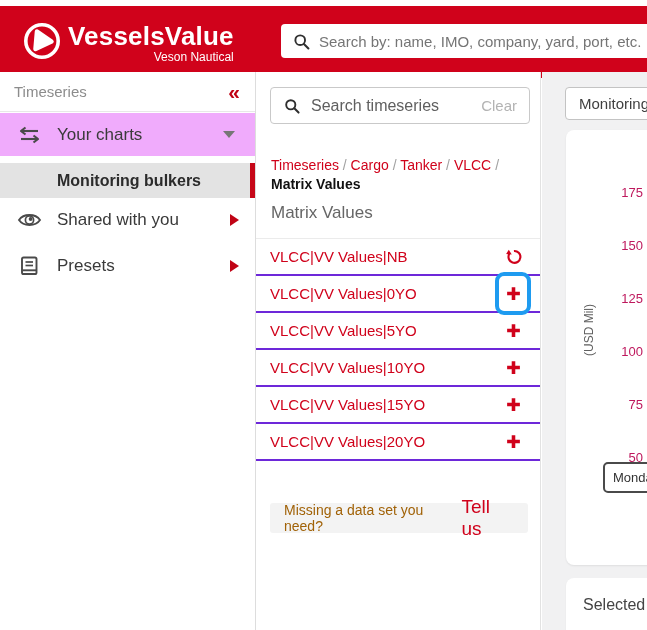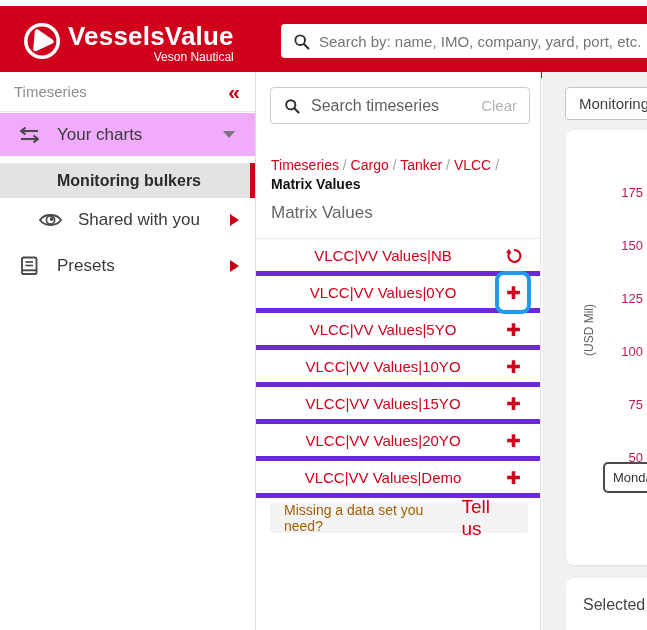--- a/index.html
+++ b/index.html
@@ -27,42 +27,42 @@
   .sidebar-title { color:#8c8c8c; font-size:15px; }
   .collapse-glyph { color:#c00315; font-size:21px; font-weight:bold; line-height:20px; cursor:pointer; }
   .side-item { position:absolute; left:0; right:0; display:flex; align-items:center; cursor:pointer; }
   .side-icon { width:26px; margin-left:16px; display:flex; align-items:center; justify-content:center; }
   .side-label { margin-left:15px; font-size:17px; color:#3a3a3a; flex:1; }
   .item-yourcharts { top:41px; height:43px; background:#f0abfc; }
   .caret-down { width:0; height:0; border-left:6px solid transparent; border-right:6px solid transparent;
       border-top:7px solid #767676; margin-right:20px; }
   .item-monitoring { top:91px; height:35px; background:#e3e3e3; border-right:5px solid #c60718; }
   .item-monitoring .side-label { margin-left:57px; font-size:16px; font-weight:bold; color:#2b2b2b; }
-  .item-shared { top:126px; height:44px;padding-left:21px; }
+  .item-shared { top:126px; height:44px; }
   .item-presets { top:170px; height:48px; }
   .tri-right { width:0; height:0; border-top:6px solid transparent; border-bottom:6px solid transparent;
       border-left:9px solid #c00315; margin-right:16px; }
 
   
   .middle { position:absolute; left:256px; top:72px; width:285px; height:558px; background:#fff;
       border-right:1px solid #e2e2e2; }
   .ts-search { position:absolute; left:14px; top:15px; width:260px; height:37px; border:1px solid #c9c9c9;
       border-radius:4px; background:#fff; display:flex; align-items:center; padding:0 12px; }
   .ts-search input { border:none; outline:none; flex:1; font-size:16px; color:#444; margin-left:10px;
       font-family:"Liberation Sans",sans-serif; min-width:0; }
   .ts-search input::placeholder { color:#5f5f5f; opacity:1; }
   .clear-btn { color:#b3b3b3; font-size:15px; cursor:pointer; }
   .breadcrumb { position:absolute; left:15px; top:84px; font-size:14px; line-height:19px; width:255px; }
   .crumb-link { color:#d0021b; cursor:pointer; }
   .crumb-sep { color:#a2a2a2; }
   .crumb-current { font-weight:bold; color:#111; }
   .panel-heading { position:absolute; left:15px; top:131px; font-size:17px; color:#666; }
   .rows { position:absolute; left:0; top:166px; right:0; border-top:1px solid #ebebeb; }
-  .row { height:37px; border-bottom:5px solid #6d28d9; display:flex; align-items:center;
-      padding:0 10px 0 14px;text-align:center; }
+  .row { height:37px; border-bottom:2px solid #6d28d9; display:flex; align-items:center;
+      padding:0 10px 0 14px; }
   .row-label { color:#d0021b; font-size:15px; flex:1; cursor:pointer; }
   .row-action { width:34px; display:flex; align-items:center; justify-content:center; cursor:pointer; }
   .highlight-box { display:flex; align-items:center; justify-content:center; width:36px; height:43px;
       border:4px solid #1e9bf0; border-radius:9px; background:#fff; margin:-4px -1px; }
   .missing { position:absolute; left:14px; top:431px; width:258px; height:30px; background:#f3f3f3;
       border-radius:3px; display:flex; align-items:center; justify-content:space-between; padding:0 14px; }
   .missing-text { color:#a16207; font-size:14px; }
   .missing-link { color:#d0021b; font-size:19px; cursor:pointer; }
 
   
@@ -235,28 +235,20 @@
       </span>
     </div>
     <div class="row">
       <span class="row-label">VLCC|VV Values|20YO</span>
       <span class="row-action">
         <svg width="17" height="17" viewBox="0 0 20 20">
           <path d="M10 2.5 V17.5 M2.5 10 H17.5" stroke="#d0021b" stroke-width="4.2"></path>
         </svg>
       </span>
     </div>
-    <div class="row">
-      <span class="row-label">VLCC|VV Values|Demo</span>
-      <span class="row-action">
-        <svg width="17" height="17" viewBox="0 0 20 20">
-          <path d="M10 2.5 V17.5 M2.5 10 H17.5" stroke="#d0021b" stroke-width="4.2"></path>
-        </svg>
-      </span>
-    </div>
   </div>
 
   <div class="missing">
     <span class="missing-text">Missing a data set you need?</span>
     <span class="missing-link">Tell us</span>
   </div>
 </div>
 
 <div class="right">
   <div class="dropdown">Monitoring bulkers</div>

